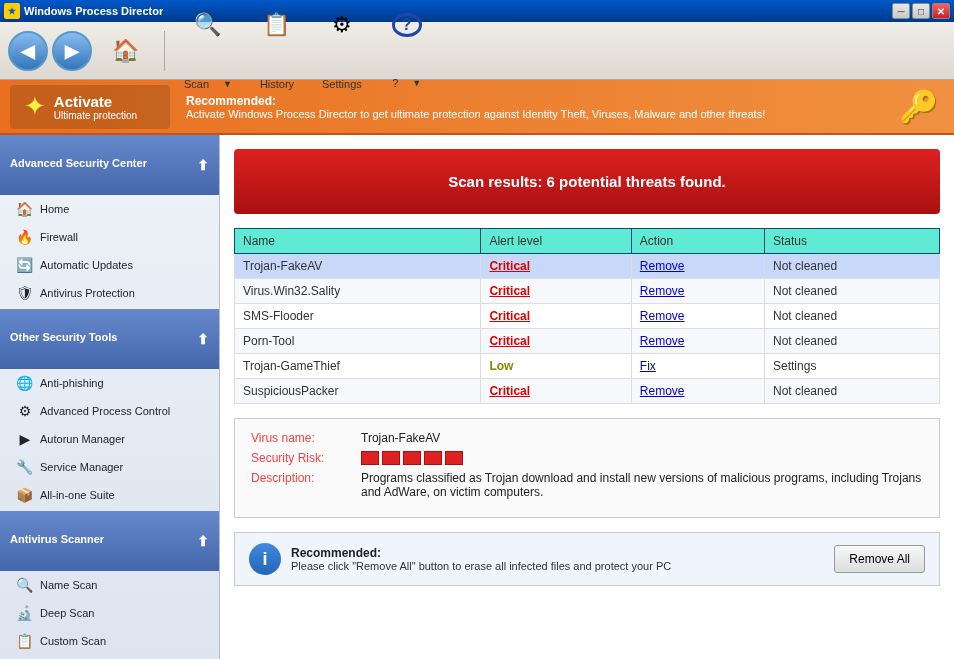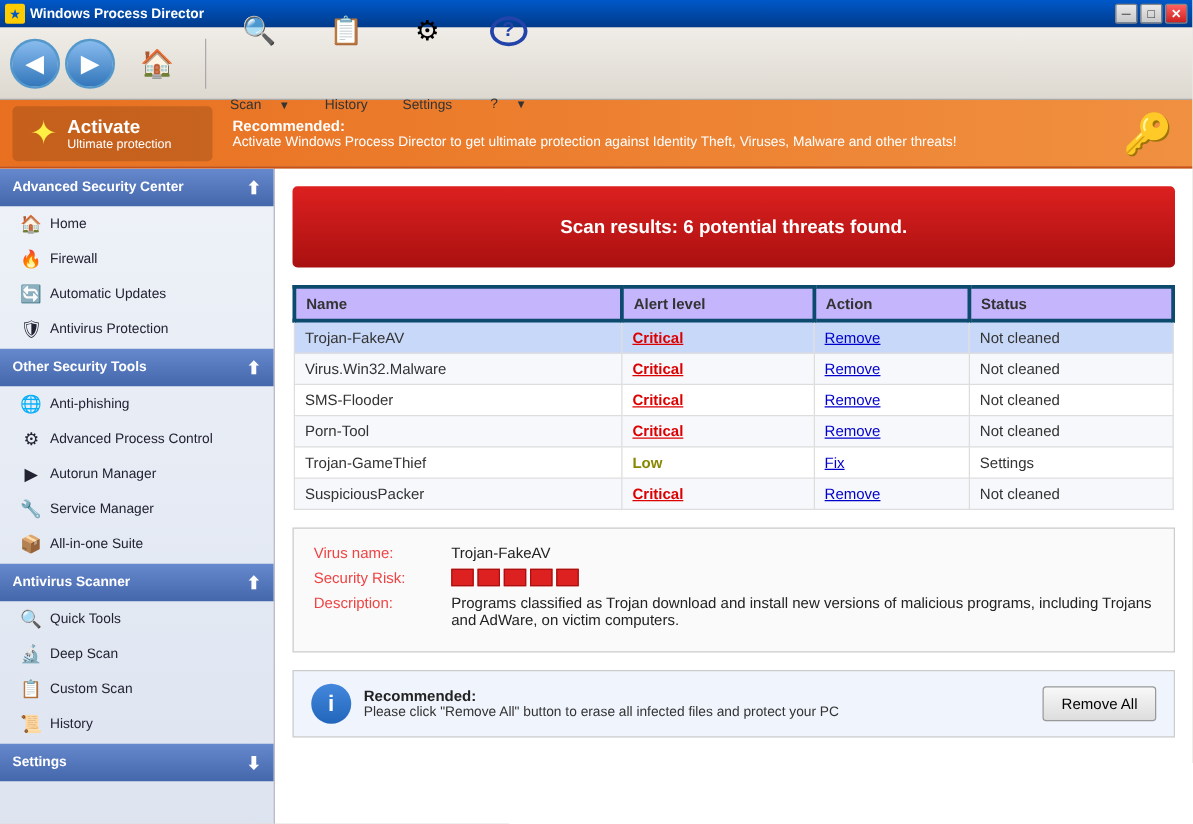--- a/index.html
+++ b/index.html
@@ -135,25 +135,24 @@
       border-right: 1px solid #bbc;
       overflow-y: auto;
       flex-shrink: 0;
     }
     .sidebar-section {
       margin-bottom: 2px;
     }
     .sidebar-section-header {
       background: linear-gradient(to bottom, #6688cc, #4466aa);
       color: white;
-      padding: 7px 10px;
+      padding: 22px 10px;
       font-size: 11px;
       font-weight: bold;
       display: flex;
-      align-items: center;
       justify-content: space-between;
       cursor: pointer;
     }
     .sidebar-section-toggle { font-size: 14px; color: white; }
     .sidebar-item {
       display: flex;
       align-items: center;
       padding: 5px 10px 5px 16px;
       cursor: pointer;
       gap: 6px;
@@ -183,25 +182,25 @@
     }
 
     
     .results-table {
       width: 100%;
       border-collapse: collapse;
       margin-bottom: 14px;
       font-size: 12px;
     }
     .results-table th {
-      background: #c4b5fd;
-      border: 3px solid #0c4a6e;
+      background: #5eead4;
+      border: 1px solid #0c4a6e;
       padding: 5px 8px;
       text-align: left;
-      font-weight: bold;
+      font-weight: normal;
       color: #333;
     }
     .results-table td {
       border: 1px solid #ddd;
       padding: 5px 8px;
       color: #333;
     }
     .results-table tr:nth-child(even) td { background: #f6f8fc; }
     .results-table tr.selected td { background: #c8d8f8; }
     .critical-text { color: #dd0000; font-weight: bold; text-decoration: underline; }
@@ -389,21 +388,21 @@
       </div>
     </div>
 
     <div class="sidebar-section">
       <div class="sidebar-section-header">
         <span>Antivirus Scanner</span>
         <span class="sidebar-section-toggle">⬆</span>
       </div>
       <div class="sidebar-item">
         <span class="sidebar-item-icon">🔍</span>
-        <span>Quick Tools</span>
+        <span>Name Scan</span>
       </div>
       <div class="sidebar-item">
         <span class="sidebar-item-icon">🔬</span>
         <span>Deep Scan</span>
       </div>
       <div class="sidebar-item">
         <span class="sidebar-item-icon">📋</span>
         <span>Custom Scan</span>
       </div>
       <div class="sidebar-item">
@@ -437,21 +436,21 @@
         </tr>
       </thead>
       <tbody id="results-tbody">
       <tr class="selected">
             <td>Trojan-FakeAV</td>
             <td><span class="critical-text">Critical</span></td>
             <td><a class="action-link" href="#">Remove</a></td>
             <td>Not cleaned</td>
           </tr>
           <tr>
-            <td>Virus.Win32.Malware</td>
+            <td>Virus.Win32.Sality</td>
             <td><span class="critical-text">Critical</span></td>
             <td><a class="action-link" href="#">Remove</a></td>
             <td>Not cleaned</td>
           </tr>
           <tr>
             <td>SMS-Flooder</td>
             <td><span class="critical-text">Critical</span></td>
             <td><a class="action-link" href="#">Remove</a></td>
             <td>Not cleaned</td>
           </tr>

